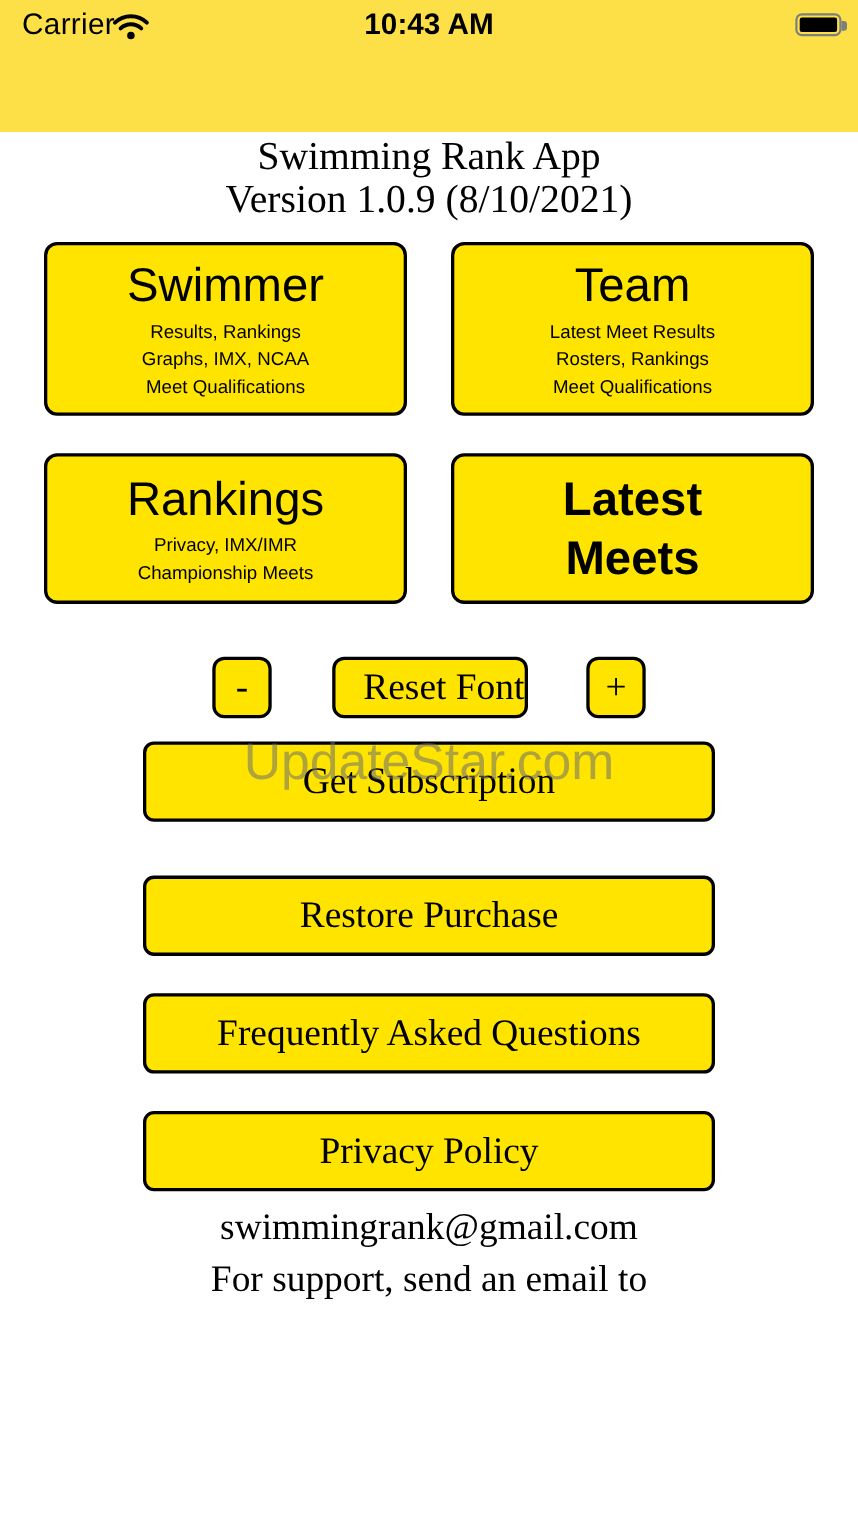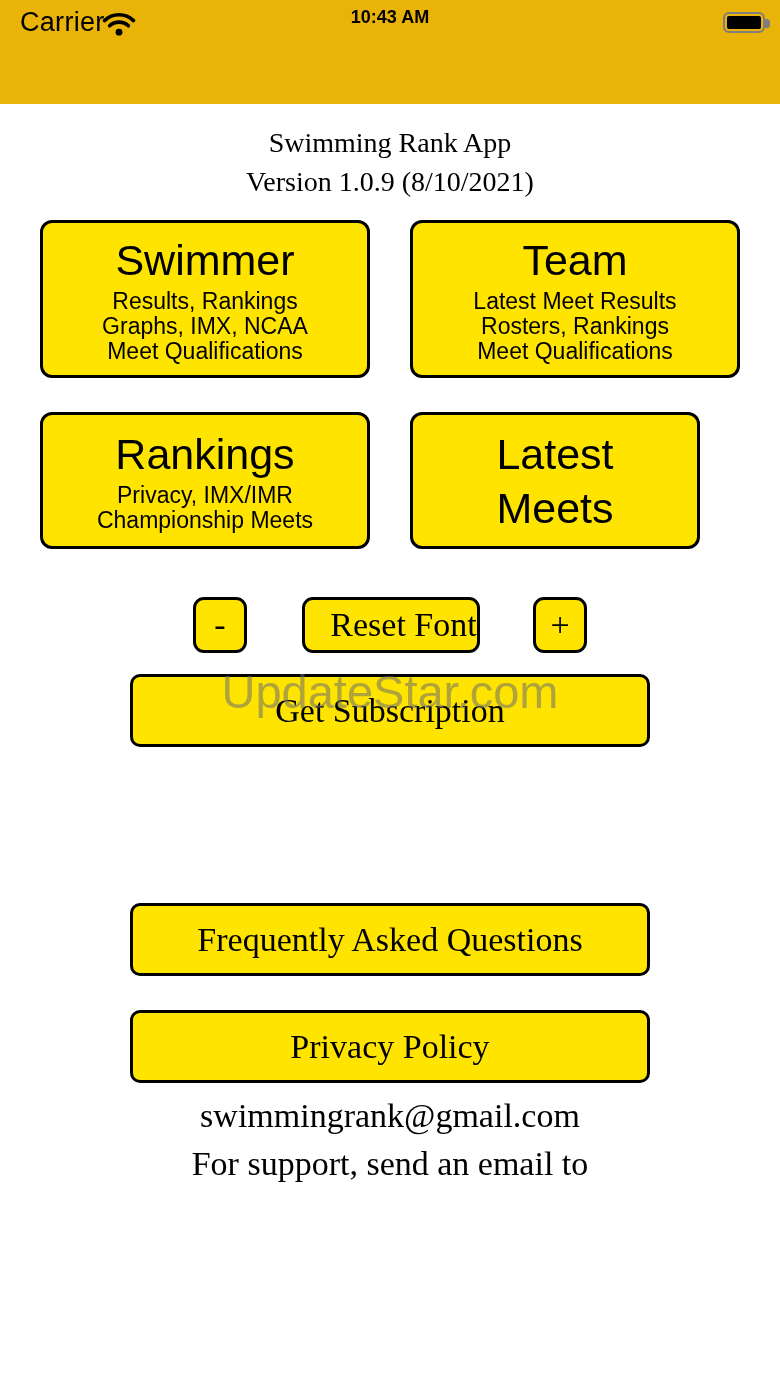--- a/index.html
+++ b/index.html
@@ -2,45 +2,45 @@
 <html><head>
 <meta charset="utf-8">
 <style>
   * { margin:0; padding:0; box-sizing:border-box; }
   html,body { background:#ffffff; }
   .screen {
     position:relative; width:780px; height:1387px; background:#ffffff;
     overflow:hidden; font-family:"Liberation Sans", sans-serif; color:#000;
   }
   
-  .statusbar { position:absolute; top:0; left:0; right:0; height:104px; background:#eab308; }
+  .statusbar { position:absolute; top:0; left:0; right:0; height:120px; background:#fde047; }
   .carrier { position:absolute; left:20px; top:7px; font-size:27px; letter-spacing:0.3px; }
   .wifi { position:absolute; left:102px; top:12px; }
-  .time { position:absolute; left:0; right:0; top:7px; text-align:center; font-size:18px; font-weight:600; }
+  .time { position:absolute; left:0; right:0; top:7px; text-align:center; font-size:27px; font-weight:600; }
   .battery { position:absolute; left:723px; top:12px; width:42px; height:21px;
              border:2px solid #7e7e7e; border-radius:6px; padding:2px; }
   .battery-fill { width:100%; height:100%; background:#000; border-radius:2px; }
   .battery-nub { position:absolute; right:-7px; top:5px; width:5px; height:9px;
                  background:#7e7e7e; border-radius:0 3px 3px 0; }
   
   .header { position:absolute; top:123px; left:0; right:0; text-align:center;
-            font-family:"Liberation Serif", serif; font-size:28px; line-height:39px; }
+            font-family:"Liberation Serif", serif; font-size:36px; line-height:39px; }
   
   .btn { position:absolute; background:#FFE400; border:3px solid #000; color:#000;
          display:flex; flex-direction:column; align-items:center; justify-content:center;
          cursor:pointer; text-align:center; }
   .btn.grid { border-radius:12px; }
   .btn-title { font-family:"Liberation Sans", sans-serif; font-size:43px; line-height:52px; }
   .btn-title.wrap { max-width:240px; line-height:54px; }
-  .btn-sub { font-family:"Liberation Sans", sans-serif; font-size:23px; line-height:25px; }
+  .btn-sub { font-family:"Liberation Sans", sans-serif; font-size:17px; line-height:25px; }
   .gap { margin-bottom:3px; }
   #b-swimmer  { left:40px;  top:220px; width:330px; height:158px; }
   #b-team     { left:410px; top:220px; width:330px; height:158px; }
   #b-rankings { left:40px;  top:412px; width:330px; height:137px; }
-  #b-latest   { left:410px; top:412px; width:290px; height:137px; }
+  #b-latest   { left:410px; top:412px; width:330px; height:137px;font-weight:bold; }
   .btn.small, .btn.wide { font-family:"Liberation Serif", serif; font-size:34px; border-radius:11px; }
   #b-minus { left:193px; top:597px; width:54px;  height:56px; }
   #b-reset { left:302px; top:597px; width:178px; height:56px;padding-left:25px; }
   #b-plus  { left:533px; top:597px; width:54px;  height:56px; }
   .btn.wide { left:130px; width:520px; height:73px; border-radius:10px; }
   #b-subscription { top:674px; }
   #b-restore      { top:796px; }
   #b-faq          { top:903px; }
   #b-privacy      { top:1010px; }
   
@@ -105,20 +105,23 @@
   <button class="btn small" id="b-reset">
     <span>Reset Font</span>
   </button>
   <button class="btn small" id="b-plus">
     <span>+</span>
   </button>
 
   <button class="btn wide" id="b-subscription">
     <span>Get Subscription</span>
   </button>
+  <button class="btn wide" id="b-restore">
+    <span>Restore Purchase</span>
+  </button>
   <button class="btn wide" id="b-faq">
     <span>Frequently Asked Questions</span>
   </button>
   <button class="btn wide" id="b-privacy">
     <span>Privacy Policy</span>
   </button>
 
   <div class="watermark">UpdateStar.com</div>
 
   <div class="footer">

